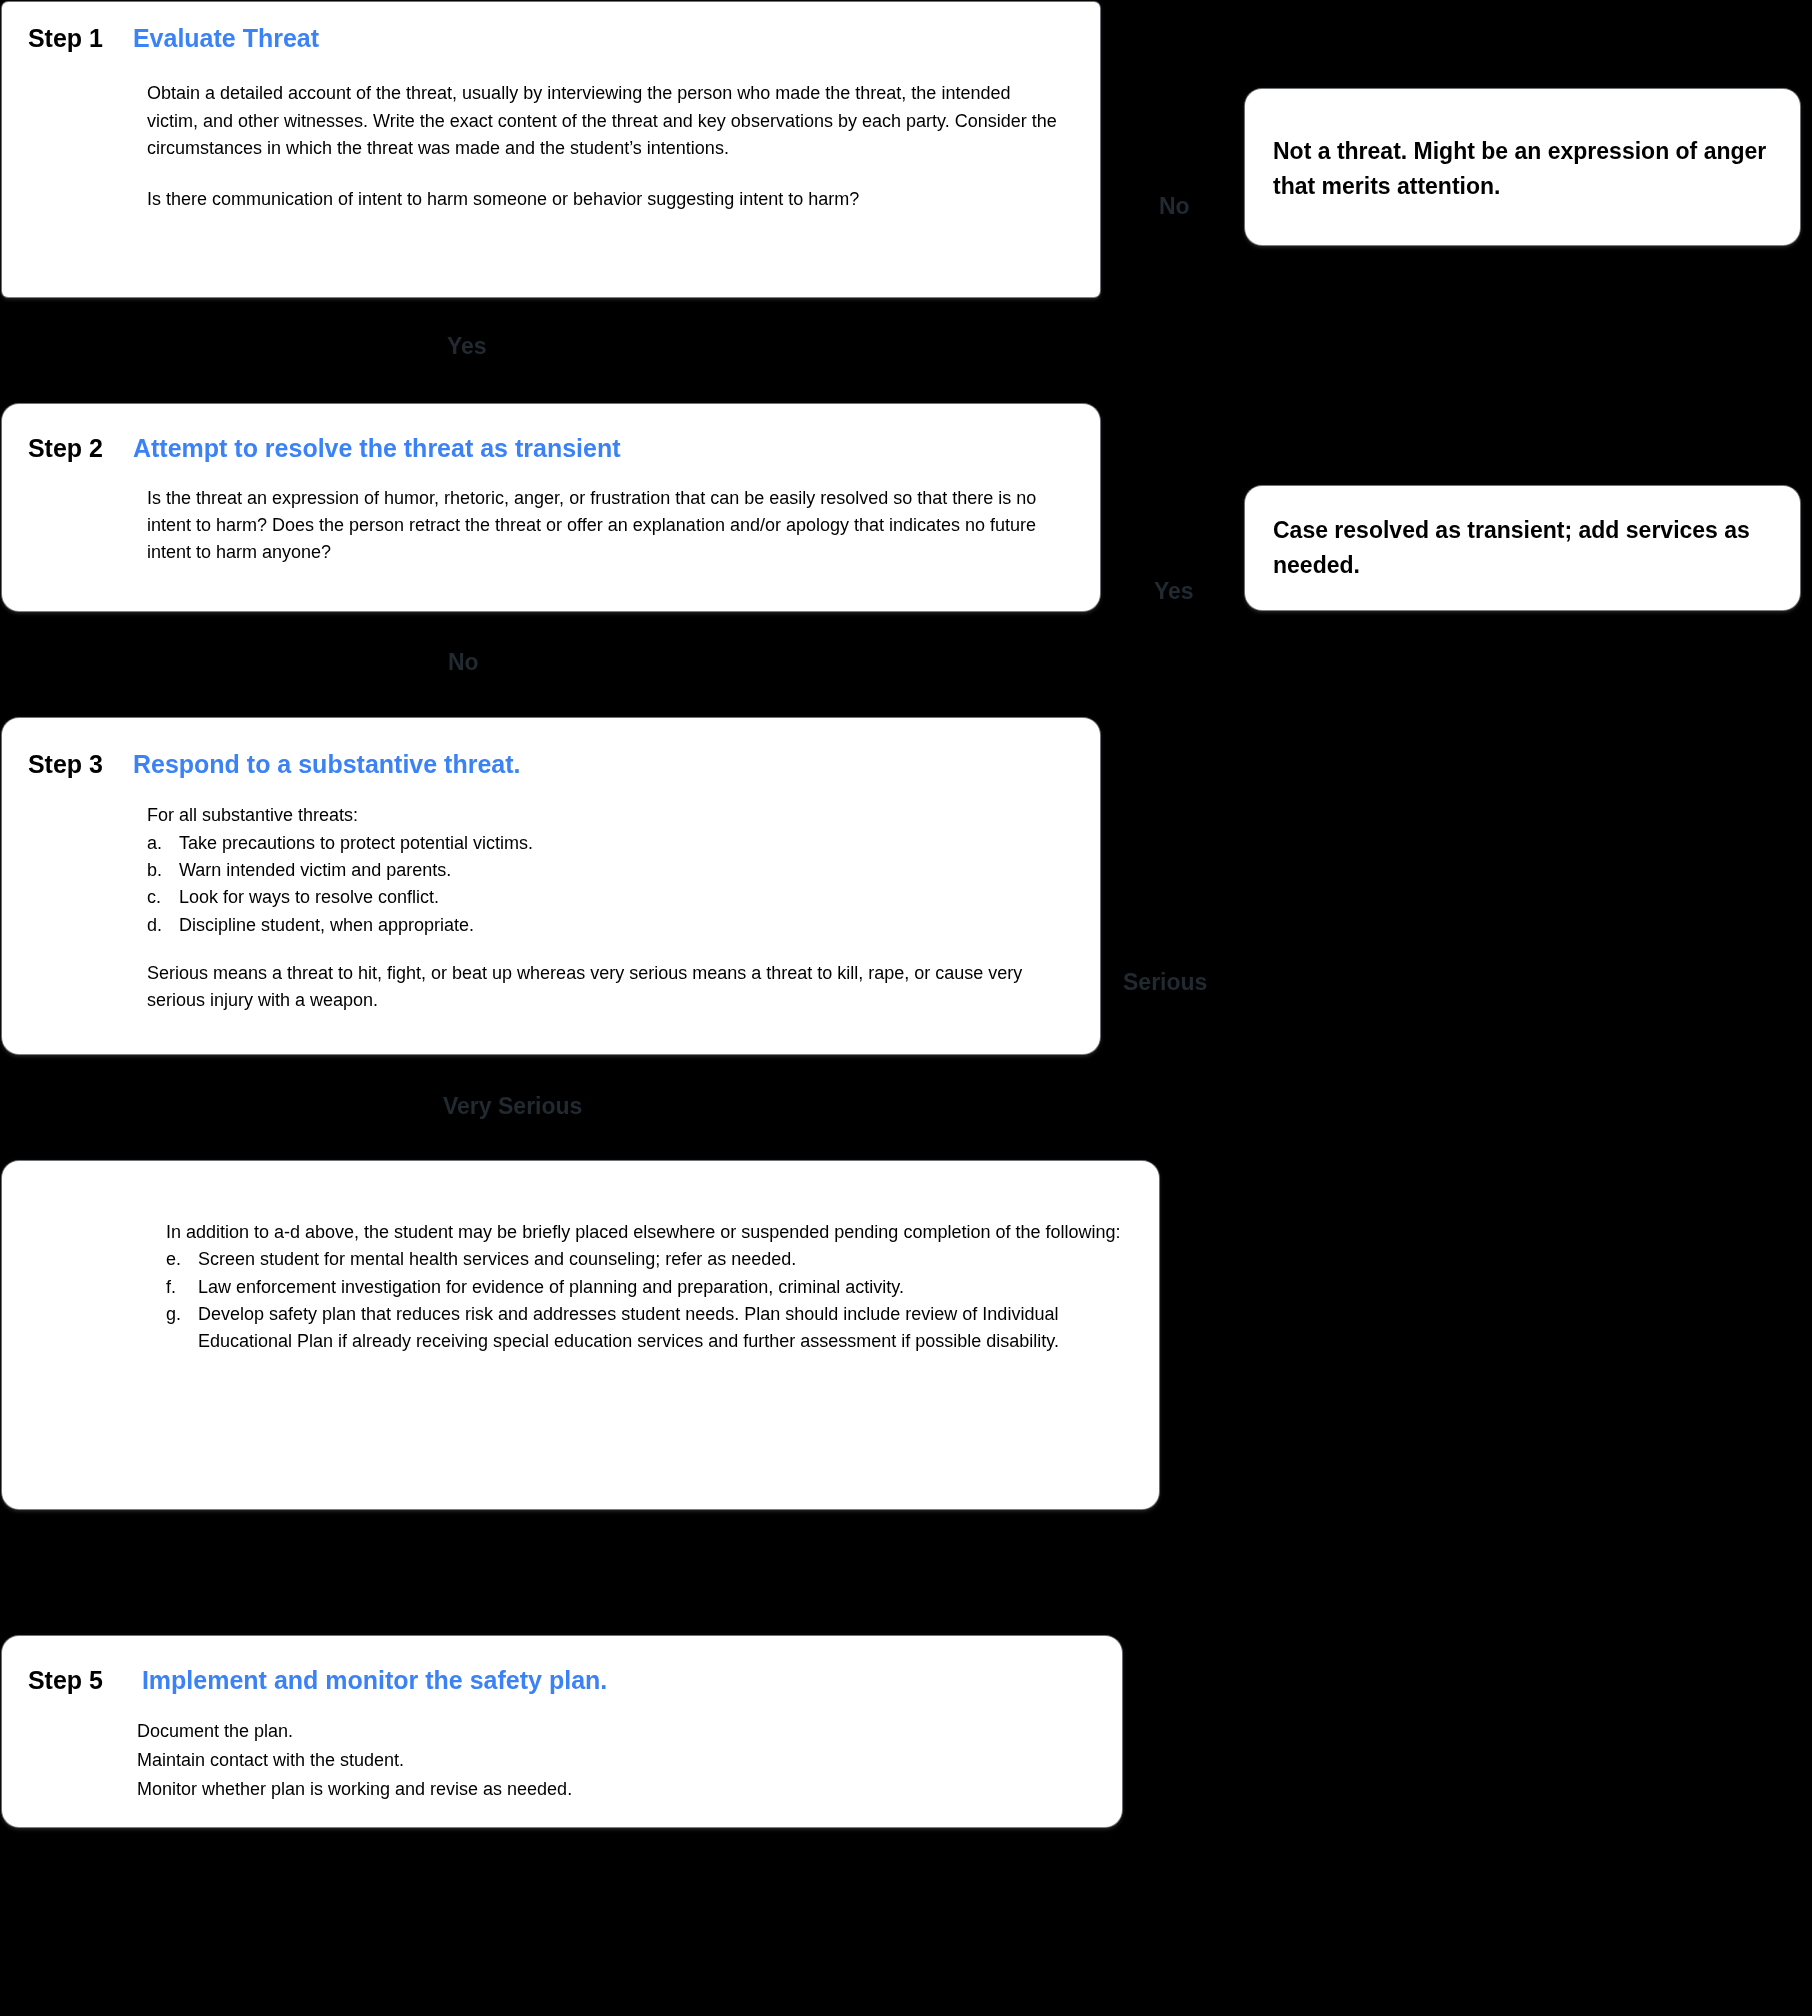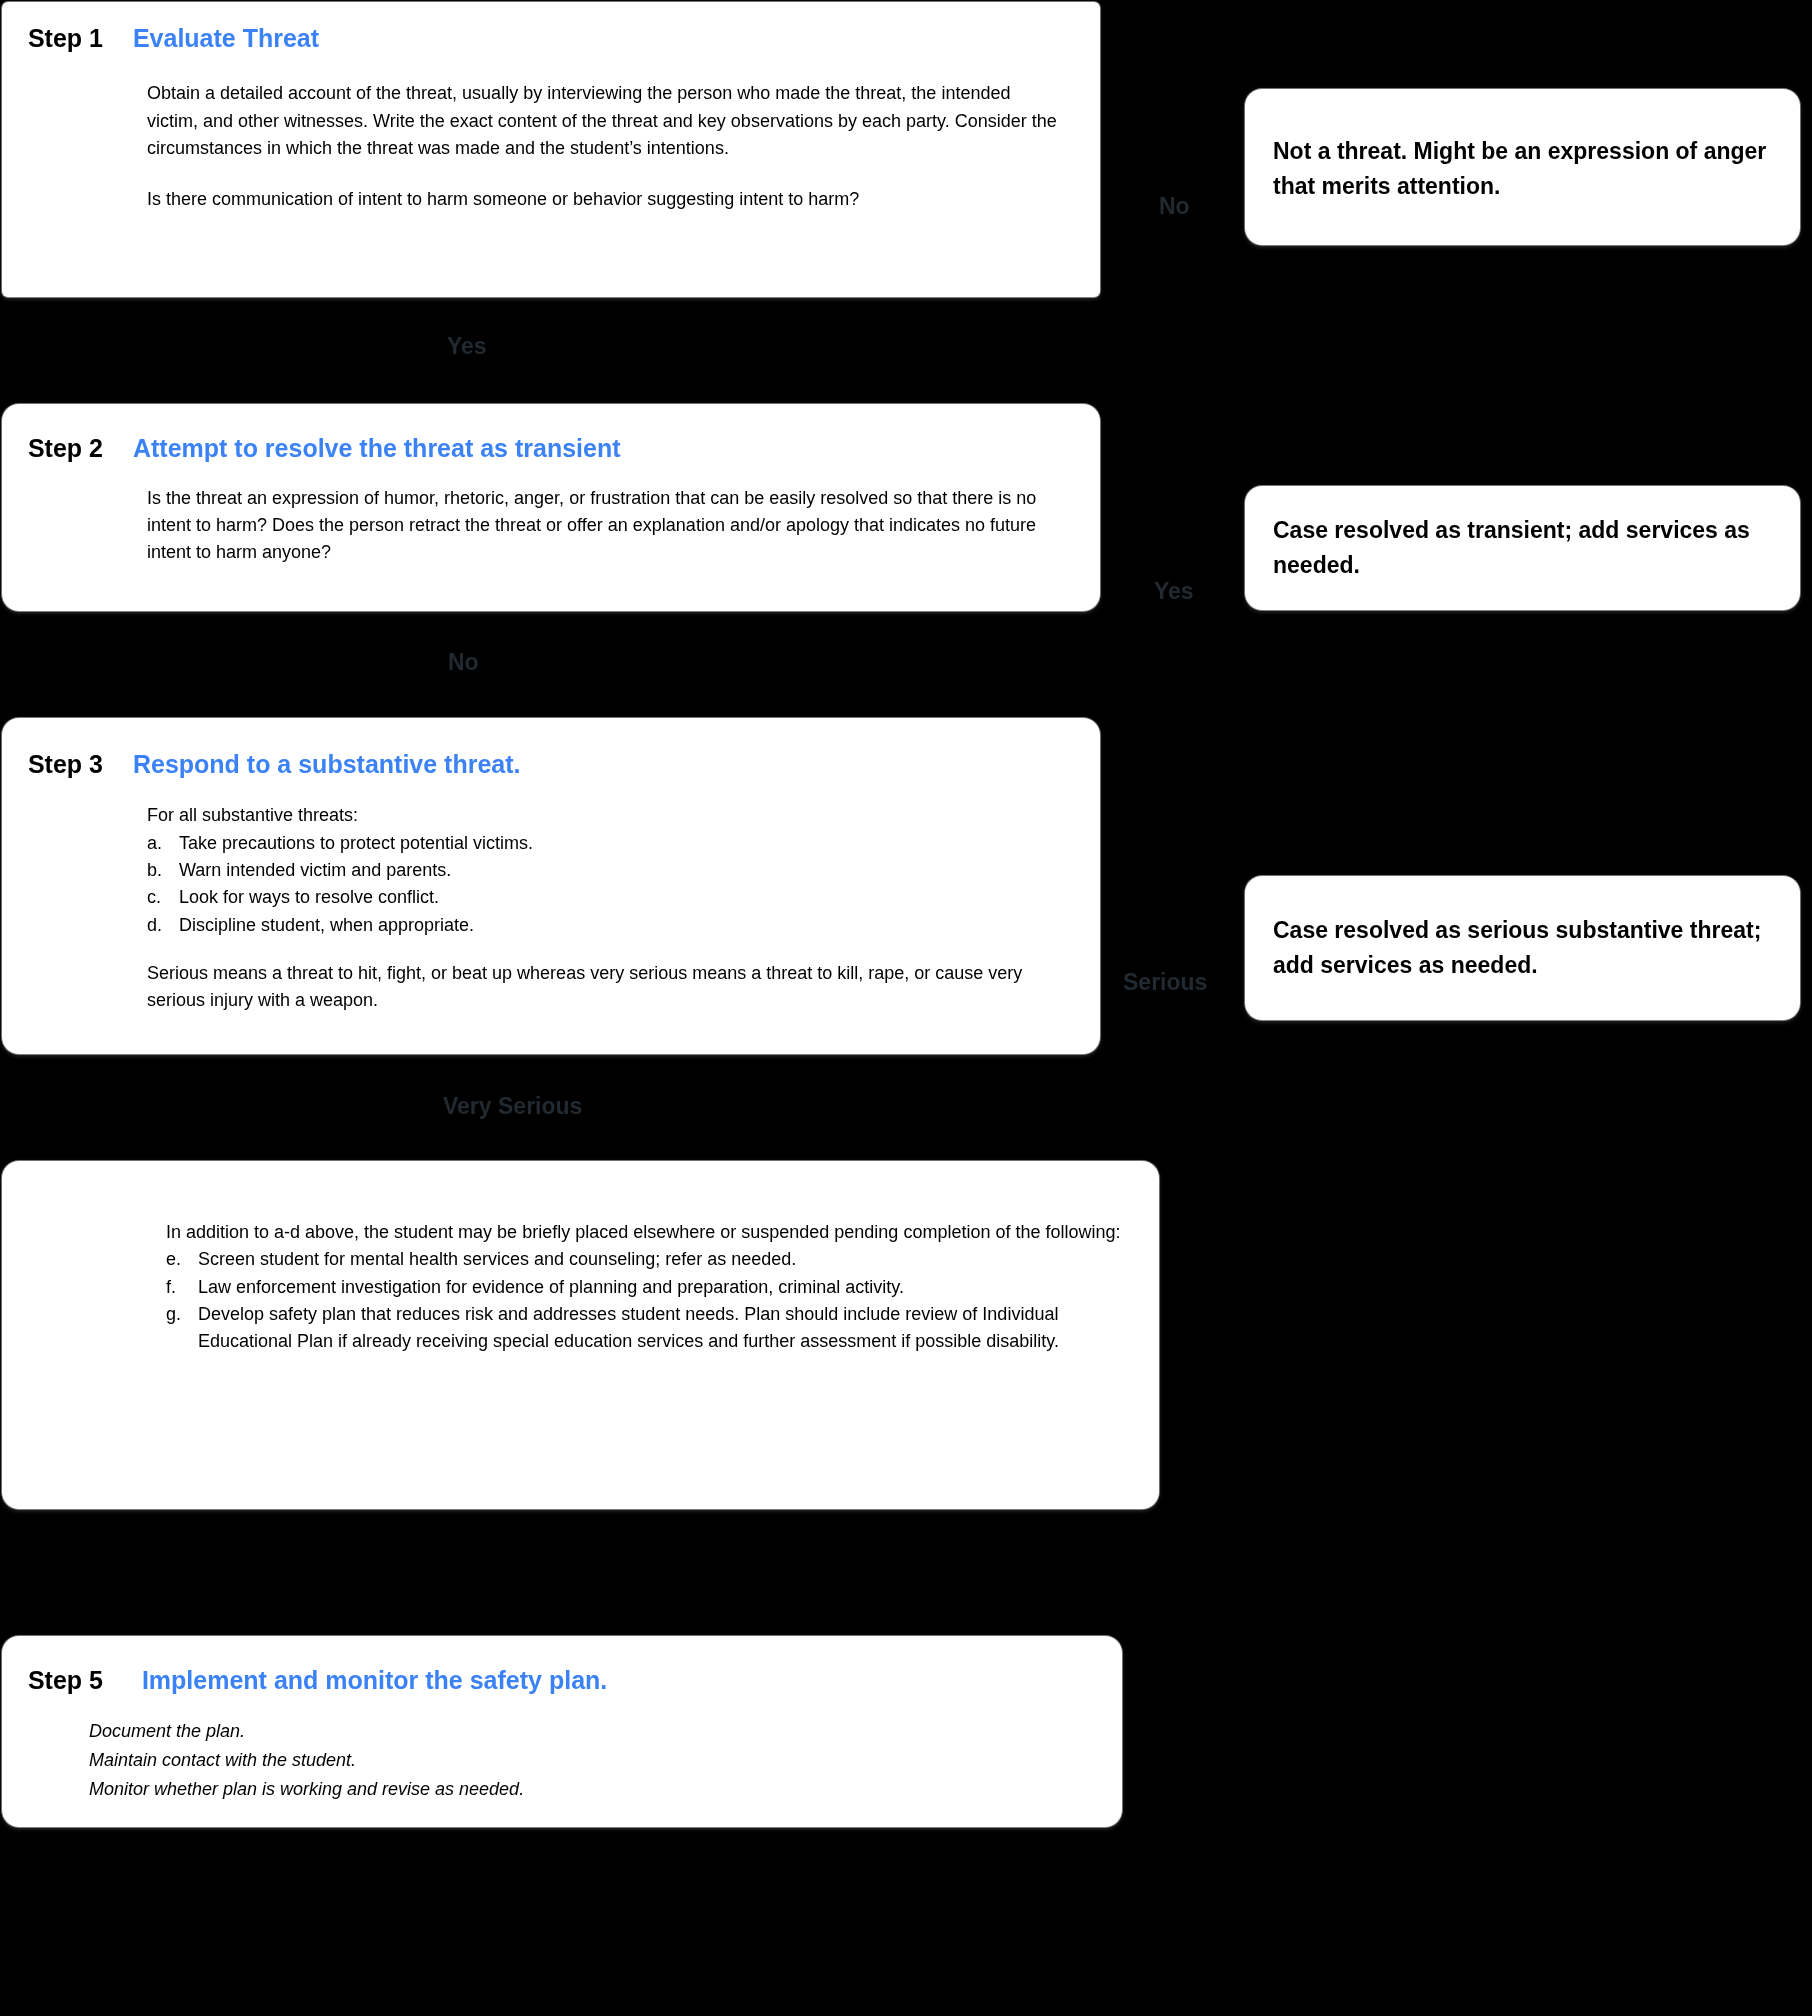--- a/index.html
+++ b/index.html
@@ -186,40 +186,37 @@
         </li>
       </ul>
     </div>
   </div>
 
   <div class="card step-card" style="left:1.9px; top:1636px; width:1120px; height:191px; padding:28px 35px 20.5px 26px;">
     <div class="step-head">
       <div class="step-num">Step 5</div>
       <div class="step-title" style="margin-left:39px;">Implement and monitor the safety plan.</div>
     </div>
-    <div class="step-body" style="margin-left:61px; margin-top:20.5px;font-style:italic;">
+    <div class="step-body" style="margin-left:109px; margin-top:20.5px;">
       <ul class="plain-list">
         <li>Document the plan.</li>
         <li>Maintain contact with the student.</li>
         <li>Monitor whether plan is working and revise as needed.</li>
       </ul>
     </div>
   </div>
 
   <div class="card outcome-card" style="left:1245px; top:89px; width:555px; height:156px; padding:4px 32px 0 28px;">
     <div class="outcome-text">Not a threat. Might be an expression of anger that merits attention.</div>
   </div>
 
   <div class="card outcome-card" style="left:1245px; top:486px; width:555px; height:124px; padding:0 32px 0 28px;">
     <div class="outcome-text">Case resolved as transient; add services as needed.</div>
   </div>
 
-  <div class="card outcome-card" style="left:1245px; top:876px; width:555px; height:144px; padding:0 32px 0 28px;">
-    <div class="outcome-text">Case resolved as serious substantive threat; add services as needed.</div>
-  </div>
 
   <div class="edge-label" style="left:1159px; top:195px;">No</div>
 
   <div class="edge-label" style="left:447px; top:335px;">Yes</div>
 
   <div class="edge-label" style="left:1154px; top:580px;">Yes</div>
 
   <div class="edge-label" style="left:448px; top:651px;">No</div>
 
   <div class="edge-label" style="left:1123px; top:971px;">Serious</div>

